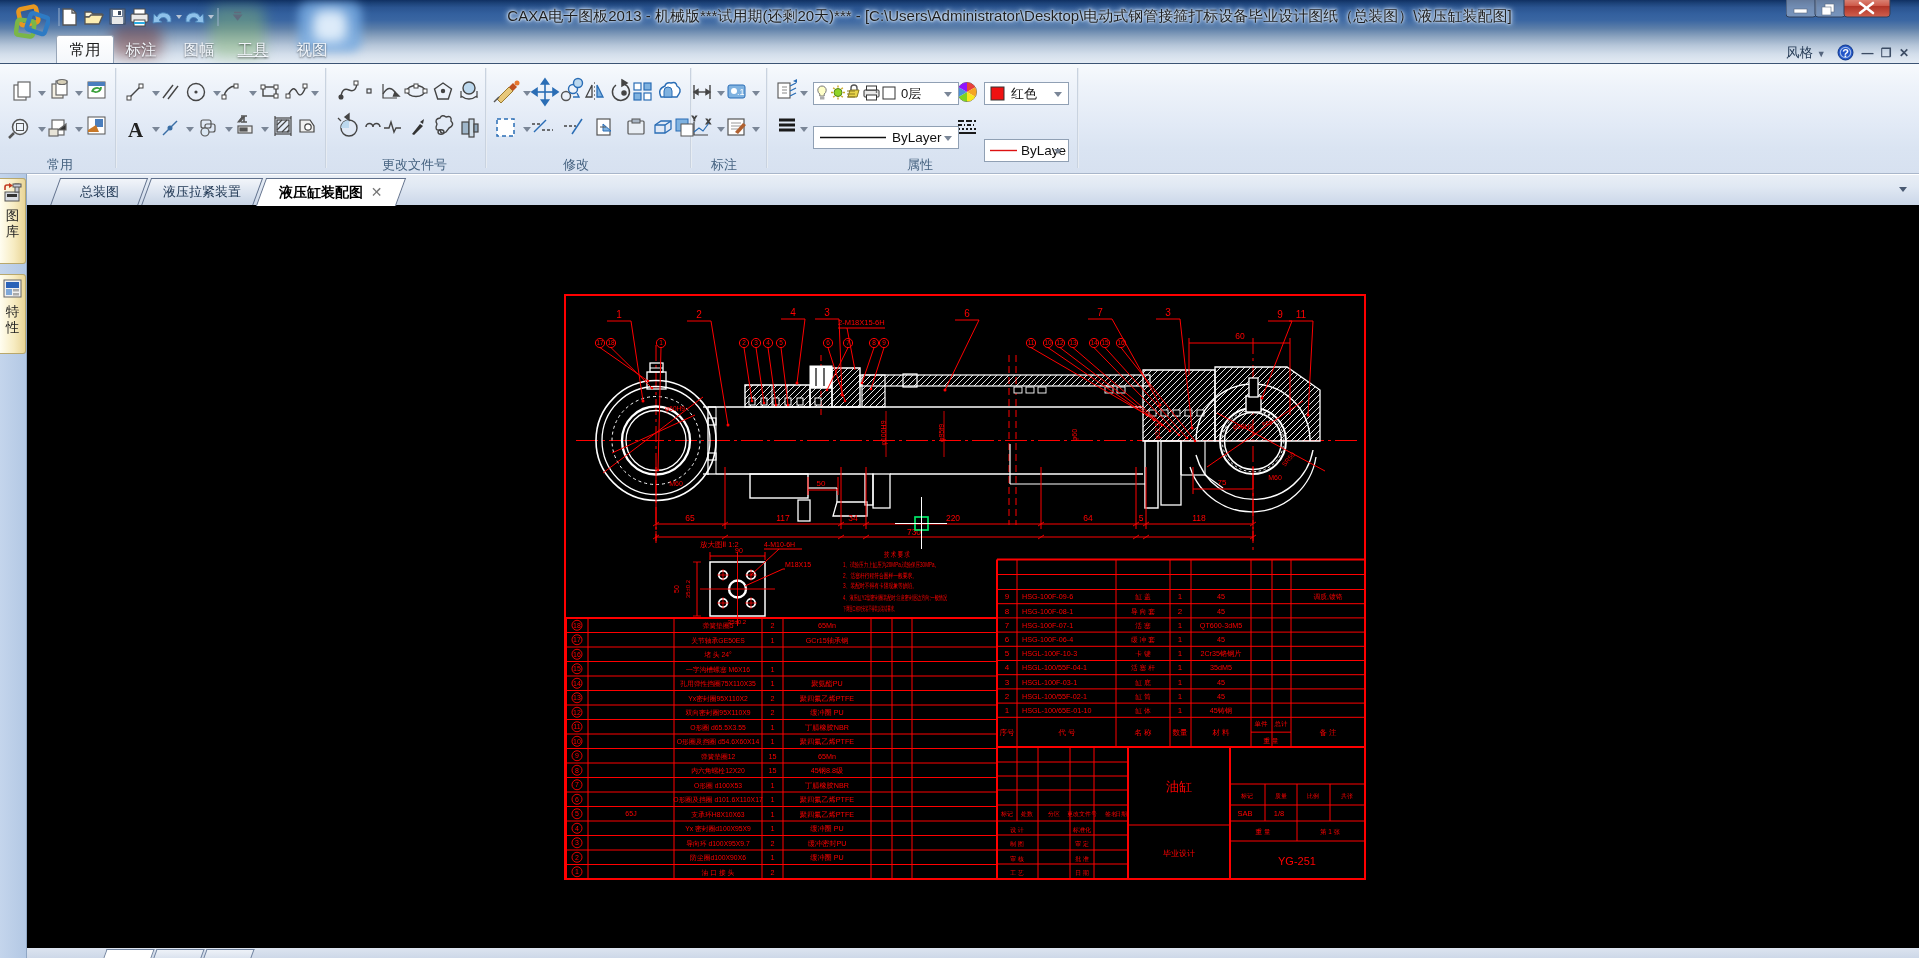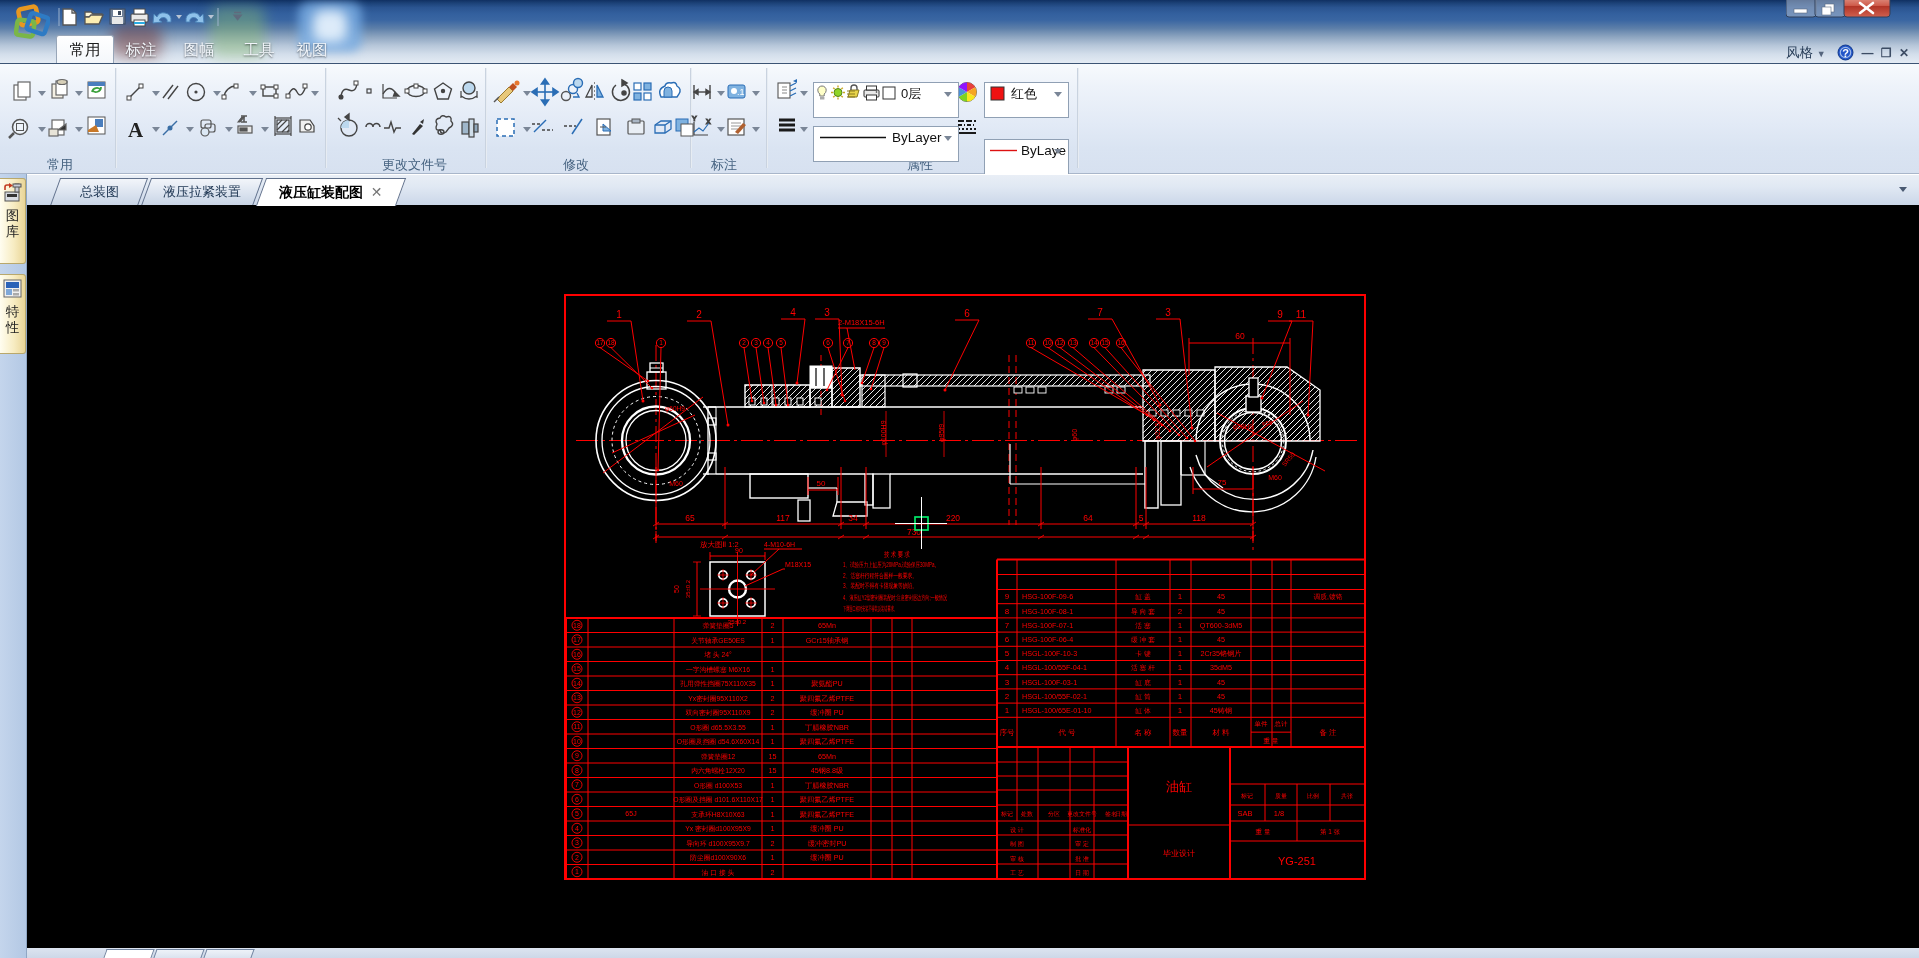--- a/index.html
+++ b/index.html
@@ -21,21 +21,21 @@
     border-radius:3px 3px 0 0;color:#1c1c1c;font-size:15.5px;text-align:center;line-height:27px;text-shadow:none;z-index:5;}
   
   #stylebar{position:absolute;right:8px;top:44px;height:20px;color:#243a55;font-size:13.5px;}
   
   #ribbon{position:absolute;left:0;top:63px;width:1919px;height:111px;
     background:linear-gradient(to bottom,#f7fafd 0%,#eef3fa 20%,#e2eaf6 55%,#dae4f2 78%,#d7e1f0 100%);
     border-top:1px solid #3c5474;border-bottom:1px solid #a9b6ca;}
   .gsep{position:absolute;top:4px;height:100px;width:2px;
     background:linear-gradient(to right,#bac6d6,#f6f9fc);}
   .glabel{position:absolute;top:92px;height:16px;color:#44617f;font-size:13px;white-space:nowrap;}
-  .combo{position:absolute;height:36px;background:#fff;border:1px solid #90a0b4;}
+  .combo{position:absolute;height:23px;background:#fff;border:1px solid #90a0b4;}
   
   #doctabs{position:absolute;left:27px;top:174px;width:1892px;height:31px;
     background:linear-gradient(to bottom,#e9eef6 0%,#e0e8f3 40%,#d4deed 75%,#cbd7e8 100%);
     border-top:1px solid #fff;}
   .dtab{position:absolute;top:3px;height:28px;font-size:13px;color:#1b3350;
     background:linear-gradient(to bottom,#f2f5fa,#d8e1ee 60%,#c7d3e4);
     border:1px solid #61718c;line-height:26px;text-align:center;
     transform:skewX(-20deg);border-bottom:none;}
   .dtab>span{display:inline-block;transform:skewX(20deg);}
   .dtab.active{background:#ffffff;font-weight:bold;color:#000;z-index:3;font-size:14px;}
@@ -55,20 +55,21 @@
   .btab.active{background:#fff;}
 </style>
 </head>
 <body>
 
 <div id="titlebar">
   <div class="blob" style="left:112px;top:24px;width:50px;height:34px;background:rgba(115,38,32,.42);"></div>
   <div class="blob" style="left:210px;top:6px;width:55px;height:52px;background:rgba(140,190,110,.42);"></div>
   <div class="blob" style="left:298px;top:2px;width:64px;height:50px;background:rgba(120,172,228,.8);filter:blur(5px);border-radius:12px;"></div>
   <div class="blob" style="left:313px;top:10px;width:34px;height:32px;background:rgba(240,248,255,.85);filter:blur(6px);"></div>
+  <div id="title-text" style="left:100px;width:1819px;">CAXA电子图板2013 - 机械版***试用期(还剩20天)*** - [C:\Users\Administrator\Desktop\电动式钢管接箍打标设备毕业设计图纸（总装图）\液压缸装配图]</div>
 
   <svg class="abs" style="left:14px;top:4px;" width="36" height="40" viewBox="0 0 40 44">
     <rect x="6" y="4" width="20" height="18" rx="3" fill="none" stroke="#e89820" stroke-width="5" transform="rotate(-12 16 13)"></rect>
     <rect x="3" y="18" width="19" height="17" rx="3" fill="none" stroke="#7ab648" stroke-width="5" transform="rotate(8 12 26)"></rect>
     <rect x="16" y="12" width="21" height="19" rx="3" fill="none" stroke="#2e7bc4" stroke-width="5" transform="rotate(18 26 21)"></rect>
   </svg>
 
   <svg class="abs" style="left:0;top:0;" width="260" height="34" viewBox="0 0 260 34">
     <line x1="59" y1="8" x2="59" y2="26" stroke="#9db2cc" stroke-width="1"></line>
 
@@ -124,21 +125,21 @@
       <g stroke="#fff" stroke-width="2.6" stroke-linecap="round">
           <line x1="74" y1="3" x2="87" y2="13"></line>
           <line x1="87" y1="3" x2="74" y2="13"></line>
         </g>
     </g>
   </svg>
 
   <div id="rtab-active">常用</div>
   <div class="rtab" style="left:112px;width:58px;">标注</div>
   <div class="rtab" style="left:170px;width:58px;">图幅</div>
-  <div class="rtab" style="left:230px;width:58px;">工具</div>
+  <div class="rtab" style="left:224px;width:58px;text-decoration:underline;">工具</div>
   <div class="rtab" style="left:283px;width:58px;">视图</div>
   <div id="stylebar">风格&nbsp;<span style="font-size:9px;color:#55657d;">▼</span>&nbsp;&nbsp;
     <svg width="17" height="17" viewBox="0 0 17 17" style="vertical-align:-4px;">
         <circle cx="8.5" cy="8.5" r="7.5" fill="#2255c8" stroke="#123a8a"></circle>
         <circle cx="8.5" cy="8.5" r="5.2" fill="none" stroke="#9db9e8" stroke-width="1.2"></circle>
         <text x="8.5" y="12.5" font-size="11" font-weight="bold" fill="#fff" text-anchor="middle">?</text>
       </svg>&nbsp;
     <span style="letter-spacing:2px;color:#3c4c64;font-weight:bold;font-size:12px;">—&nbsp;❐&nbsp;✕</span>
   </div>
 </div>

